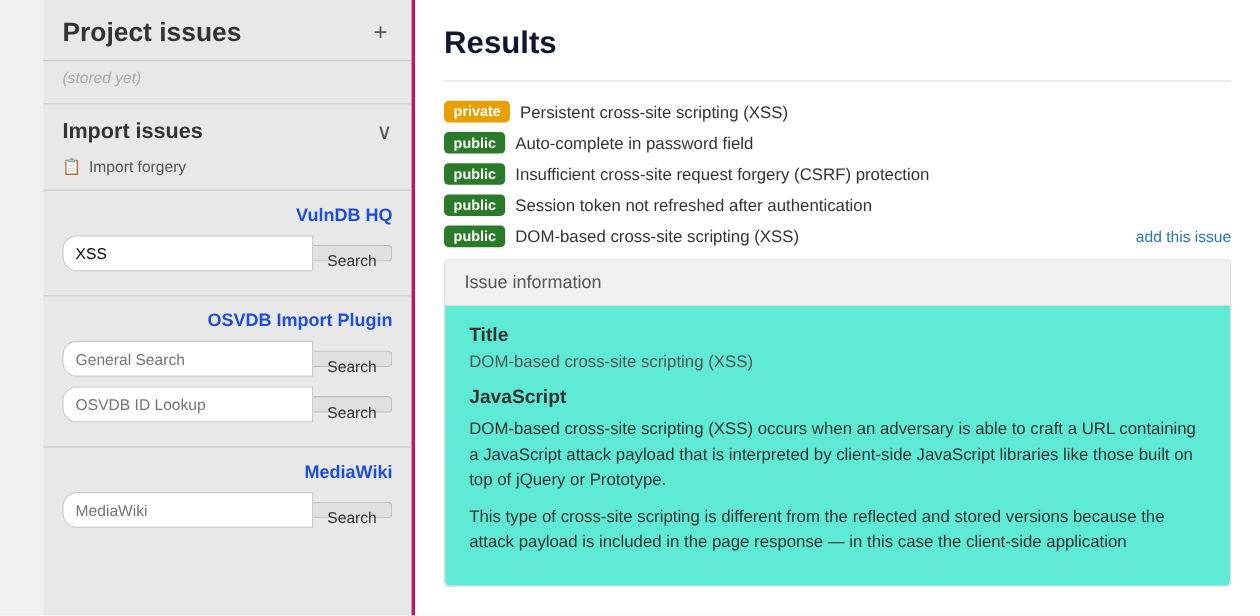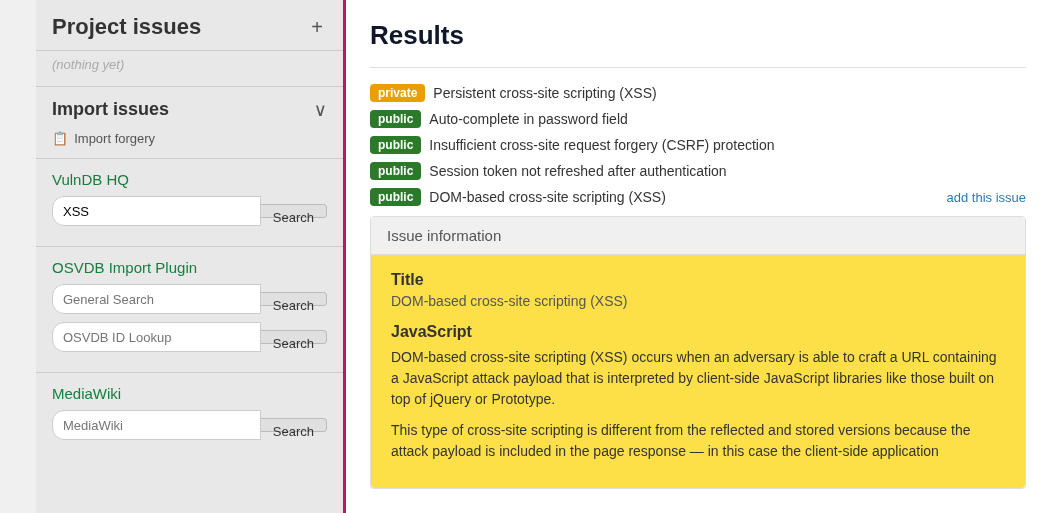--- a/index.html
+++ b/index.html
@@ -81,23 +81,24 @@
       text-decoration: none;
     }
 
     .sidebar-subsection {
       padding: 12px 16px;
       border-top: 1px solid #ccc;
     }
 
     .subsection-title {
       font-size: 15px;
-      font-weight: normal;
-      color: #15803d;
+      font-weight: bold;
+      color: #1d4ed8;
       margin-bottom: 8px;
+      text-align: right;
     }
 
     .search-row {
       display: flex;
       align-items: center;
       gap: 0;
       margin-bottom: 8px;
     }
 
     .search-input {
@@ -195,21 +196,21 @@
       background: #f0f0f0;
       border-bottom: 1px solid #ddd;
       padding: 10px 16px;
       font-size: 15px;
       color: #555;
       font-weight: normal;
     }
 
     .issue-info-body {
       padding: 16px 20px;
-      background: #fde047;
+      background: #5eead4;
       border-radius: 0 0 4px 4px;
     }
 
     .issue-title-label {
       font-size: 16px;
       font-weight: bold;
       color: #333;
       margin-bottom: 4px;
     }
 
@@ -236,21 +237,21 @@
 </head>
 <body>
 
 <div id="sidebar">
 
   <div class="sidebar-header">
     <span class="sidebar-title">Project issues</span>
     <button class="sidebar-add-btn">+</button>
   </div>
 
-  <div class="sidebar-nothing">(nothing yet)</div>
+  <div class="sidebar-nothing">(stored yet)</div>
 
   <div class="sidebar-section">
     <div class="sidebar-section-header">
       <span class="sidebar-section-title">Import issues</span>
       <span class="chevron-icon">∨</span>
     </div>
     <a class="import-results-link">
       <span>📋</span>
       <span>Import forgery</span>
     </a>

